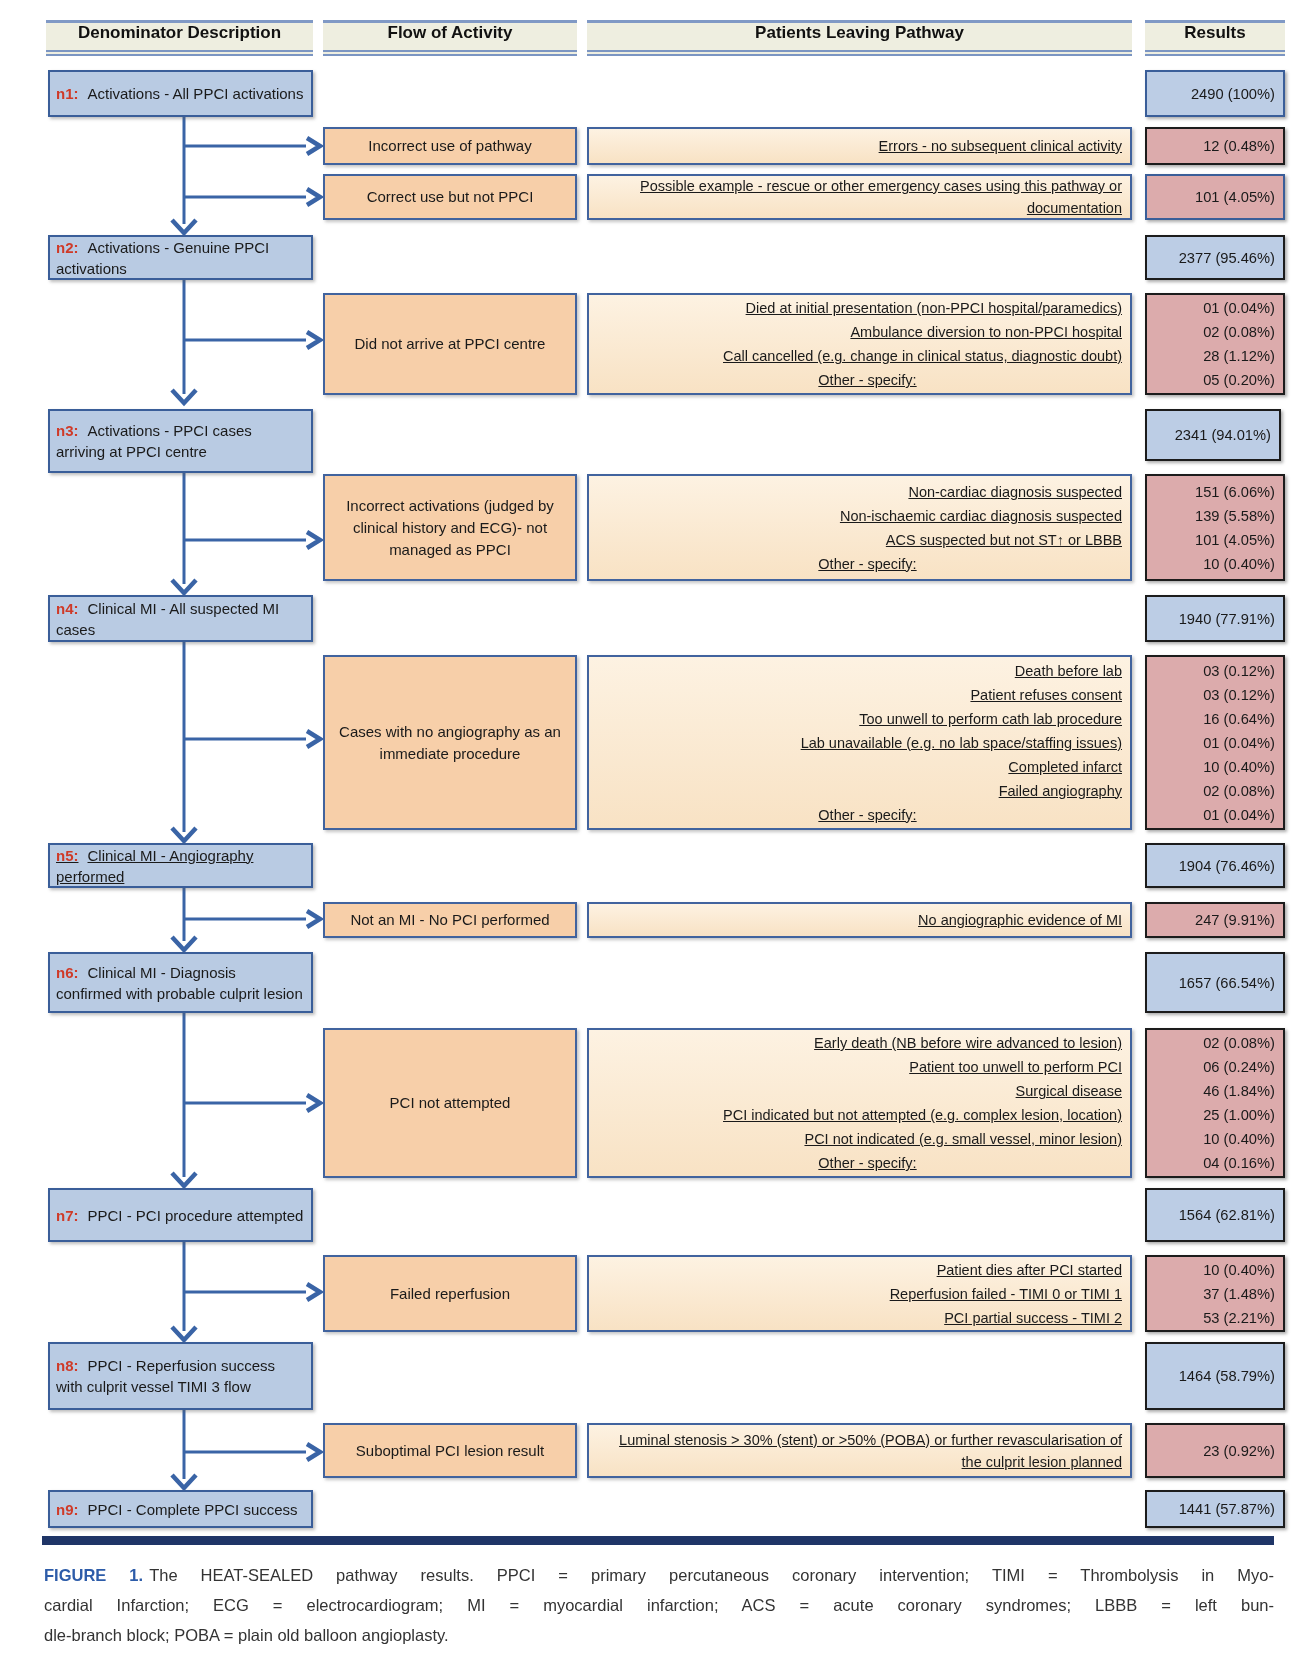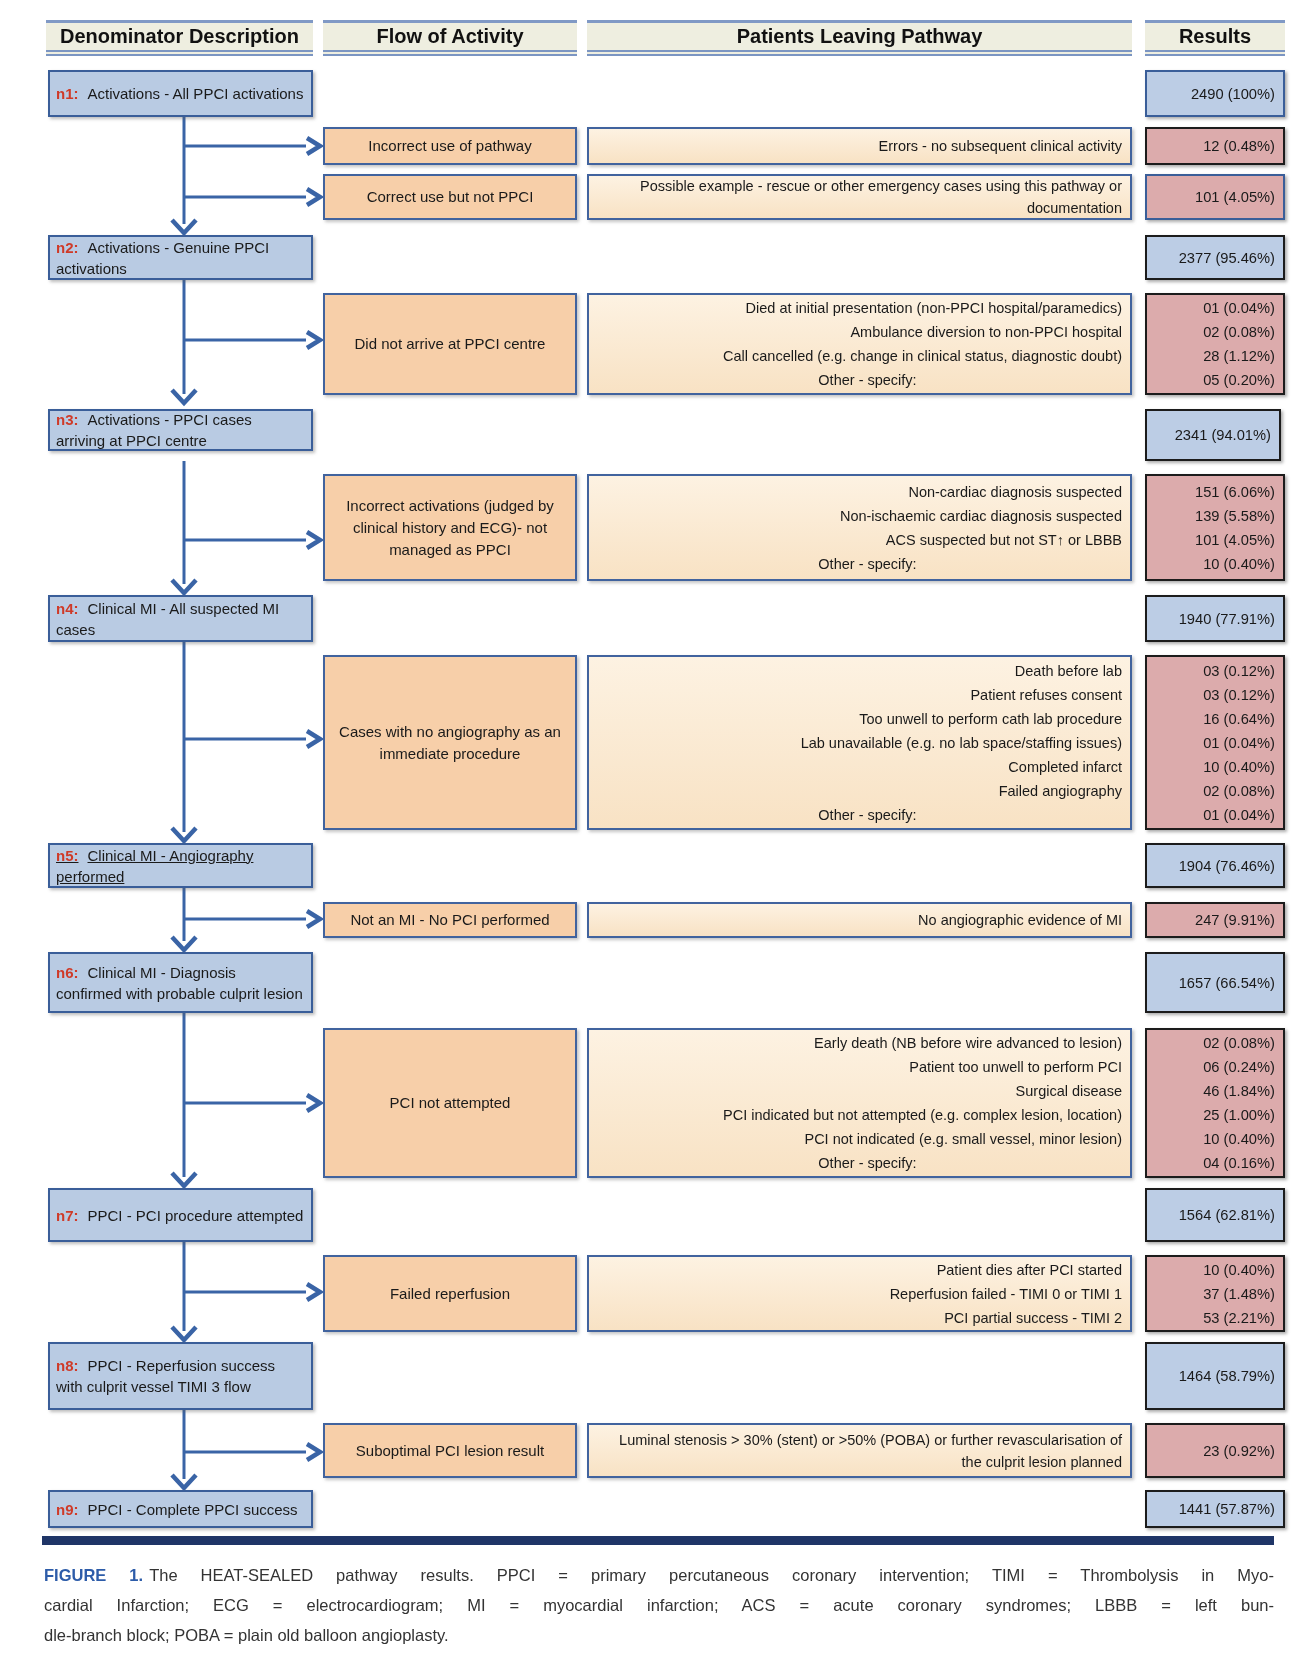--- a/index.html
+++ b/index.html
@@ -1,35 +1,35 @@
 <!DOCTYPE html>
 <html><head>
 <meta charset="utf-8">
 <style>
   html,body{margin:0;padding:0;background:#ffffff;}
   body{font-family:"Liberation Sans","DejaVu Sans",sans-serif;color:#1a1a1a;}
   .page{position:relative;width:1316px;height:1656px;background:#ffffff;overflow:hidden;}
   .abs{position:absolute;box-sizing:border-box;justify-content:flex-end;}
   
   .hdr{background:#eeeee0;border-top:3px solid #8099c5;border-bottom:6px double #7b95c2;
-       height:36px;display:flex;align-items:center;justify-content:center;
-       font-weight:bold;font-size:20px;color:#111;}
+       height:36px;display:flex;align-items:flex-start;justify-content:center;
+       font-weight:bold;font-size:17px;color:#111;}
   
   .node{background:#b9cbe3;border:2px solid #3a5e99;box-shadow:2px 2px 3px rgba(90,90,90,.4);
         font-size:15px;line-height:21px;padding:2px 6px;display:flex;align-items:center;}
   .node .inner{width:100%;}
   .nid{color:#cf3a28;font-weight:bold;margin-right:9px;}
   
   .flow{background:#f7cfa9;border:2px solid #41639e;box-shadow:2px 2px 3px rgba(90,90,90,.35);
         display:flex;align-items:center;justify-content:center;text-align:center;
         font-size:15px;line-height:22px;padding:2px 10px;}
   
   .leave{background:linear-gradient(180deg,#fdf2e2 0%,#f8e2c4 100%);border:2px solid #41639e;
          box-shadow:2px 2px 3px rgba(90,90,90,.35);
-         display:flex;flex-direction:column;justify-content:center;padding:2px 8px 2px 24px;}
+         display:flex;flex-direction:column;justify-content:center;padding:2px 8px 2px 24px;text-decoration:underline;}
   .leave.single{justify-content:center;}
   .rl{font-size:14.5px;line-height:24px;text-align:right;}
   .rl.center{text-align:center;}
   .leave.wrap2{display:flex;align-items:center;}
   .leave.wrap2 .rl{line-height:22px;width:100%;}
   
   .res{display:flex;flex-direction:column;justify-content:center;padding:2px 8px;
        box-shadow:2px 2px 3px rgba(70,70,70,.45);}
   .res .rl{font-size:14.7px;}
   .res.blue{background:#bccde5;}
@@ -107,21 +107,21 @@
   <div class="abs hdr" style="left:1145px;top:20px;width:140px;">
       <span>Results</span>
     </div>
 
   <div class="abs node" style="left:48px;top:70px;width:265px;height:47px;">
       <div class="inner"><span class="nid">n1:</span><span>Activations - All PPCI activations</span></div>
     </div>
   <div class="abs node" style="left:48px;top:235px;width:265px;height:45px;">
       <div class="inner"><span class="nid">n2:</span><span>Activations - Genuine PPCI activations</span></div>
     </div>
-  <div class="abs node" style="left:48px;top:409px;width:265px;height:42px;">
+  <div class="abs node" style="left:48px;top:409px;width:265px;height:64px;">
       <div class="inner"><span class="nid">n3:</span><span>Activations - PPCI cases arriving at PPCI centre</span></div>
     </div>
   <div class="abs node" style="left:48px;top:595px;width:265px;height:47px;">
       <div class="inner"><span class="nid">n4:</span><span>Clinical MI - All suspected  MI cases</span></div>
     </div>
   <div class="abs node" style="left:48px;top:843px;width:265px;height:45px;text-decoration:underline;">
       <div class="inner"><span class="nid">n5:</span><span>Clinical MI - Angiography performed</span></div>
     </div>
   <div class="abs node" style="left:48px;top:952px;width:265px;height:61px;">
       <div class="inner"><span class="nid">n6:</span><span>Clinical MI - Diagnosis confirmed with probable culprit lesion</span></div>

